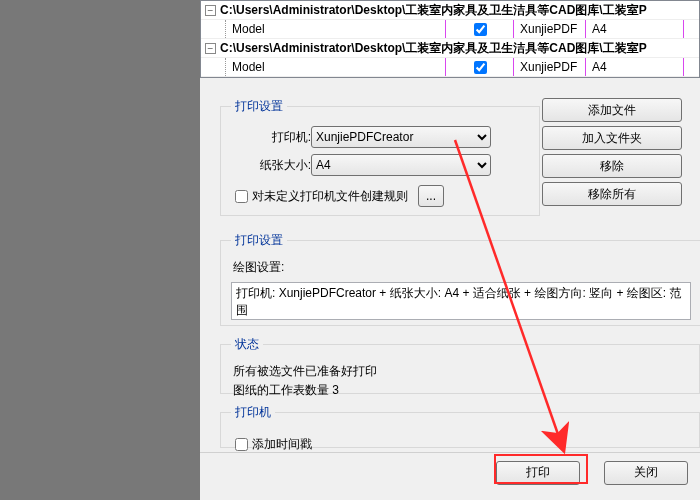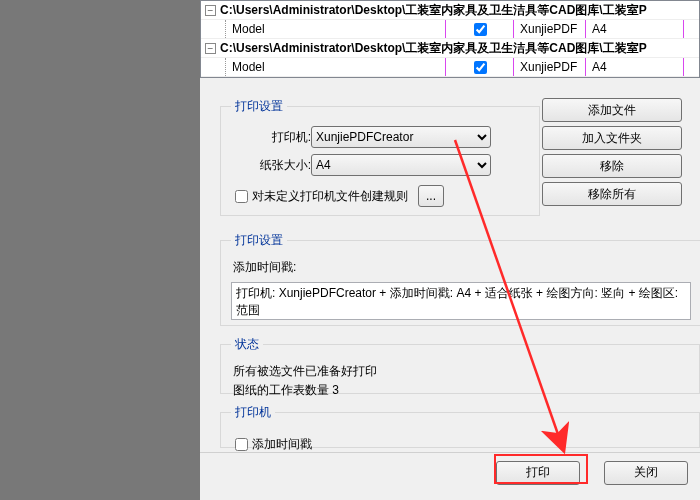--- a/index.html
+++ b/index.html
@@ -117,23 +117,23 @@
   <div class="sidebtns">
     <button class="btn">添加文件</button>
     <button class="btn">加入文件夹</button>
     <button class="btn">移除</button>
     <button class="btn">移除所有</button>
   </div>
 
   <fieldset class="grp-print2">
     <legend>打印设置</legend>
     <div class="line1">
-      <span>添加时间戳:</span>
+      <span>绘图设置:</span>
     </div>
-    <div class="txtbox">打印机: XunjiePDFCreator + 添加时间戳: A4 + 适合纸张 + 绘图方向: 竖向 + 绘图区: 范围</div>
+    <div class="txtbox">打印机: XunjiePDFCreator + 纸张大小: A4 + 适合纸张 + 绘图方向: 竖向 + 绘图区: 范围</div>
   </fieldset>
 
   <fieldset class="grp-status">
     <legend>状态</legend>
     <div>所有被选文件已准备好打印</div>
     <div>图纸的工作表数量 3</div>
   </fieldset>
 
   <fieldset class="grp-printer">
     <legend>打印机</legend>

